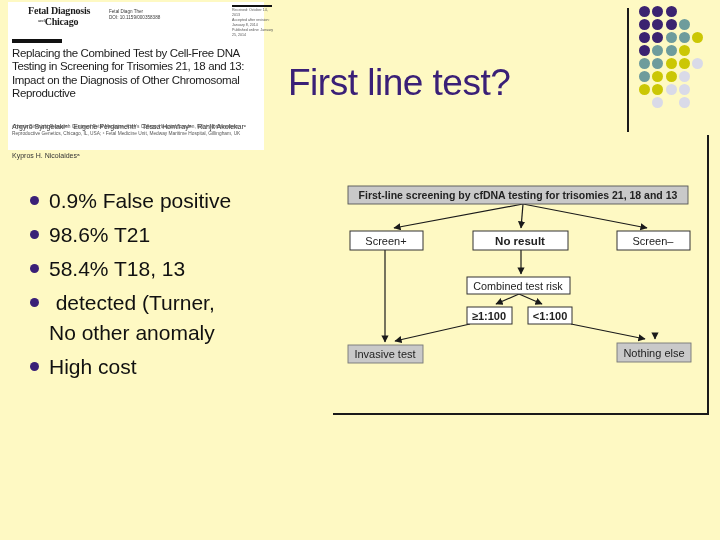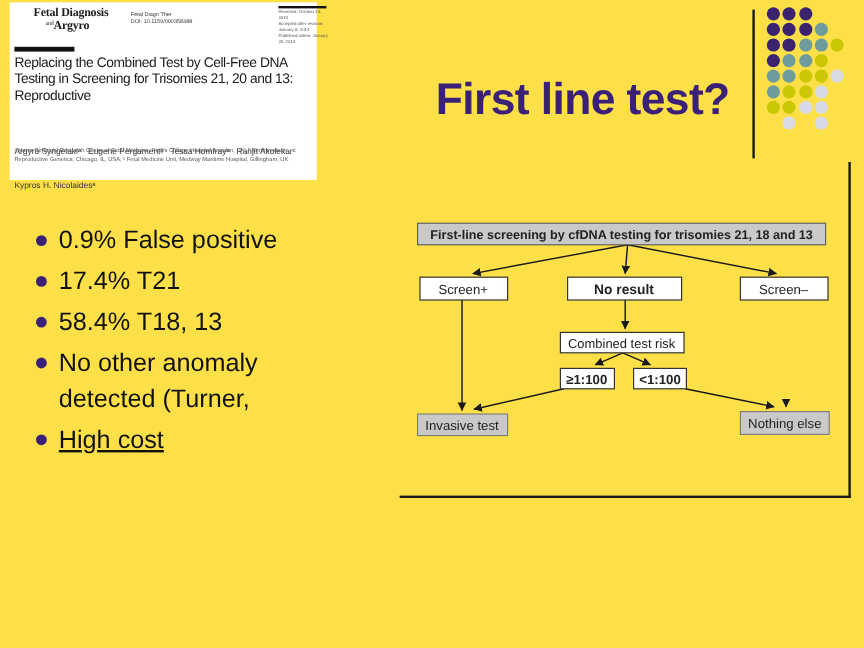--- a/index.html
+++ b/index.html
@@ -1,43 +1,43 @@
 <!DOCTYPE html>
 <html><head>
 <meta charset="utf-8">
 <style>
   html,body{margin:0;padding:0;background:#888;}
-  .slide{position:relative;width:720px;height:540px;background:#fde047;overflow:hidden;
+  .slide{position:relative;width:720px;height:540px;background:#fef9c3;overflow:hidden;
          font-family:"Liberation Sans","DejaVu Sans",sans-serif;}
 
   
   .article{position:absolute;left:8px;top:2px;width:256px;height:148px;background:#fff;}
   .logo{position:absolute;left:20px;top:4px;font-family:"Liberation Serif","DejaVu Serif",serif;
         color:#1c1c1c;font-weight:bold;font-size:10px;line-height:10px;letter-spacing:-0.2px;}
   .logo .l2{margin-left:10px;}
   .logo .and{font-size:5px;vertical-align:3px;font-weight:normal;}
   .meta-c{position:absolute;left:101px;top:7px;font-size:4.6px;line-height:6px;color:#3a3a3a;}
   .rule-r{position:absolute;left:224px;top:3px;width:40px;height:1.5px;background:#111;}
   .meta-r{position:absolute;left:224px;top:6px;font-size:3.6px;line-height:5px;color:#555;width:42px;}
   .bar{position:absolute;left:4px;top:37px;width:50px;height:4px;background:#111;}
   .ptitle{position:absolute;left:4px;top:45px;font-size:11.5px;font-weight:normal;color:#1b1b1b;
           line-height:13.4px;letter-spacing:-0.35px;white-space:nowrap;}
   .authors{position:absolute;left:4px;top:101px;font-size:7px;color:#333;line-height:9.5px;white-space:pre;}
   .affil{position:absolute;left:4px;top:122px;font-size:4.8px;color:#555;line-height:6.5px;width:250px;}
 
   
-  .stitle{position:absolute;left:288px;top:62px;width:320px;text-align:right;
-          font-size:37px;font-weight:bold;letter-spacing:-0.5px;}
-
-  
-  .blist{position:absolute;left:26px;top:186px;list-style:none;margin:0;padding:0;}
+  .stitle{position:absolute;left:288px;top:62px;width:320px;text-align:left;
+          font-size:37px;font-weight:normal;letter-spacing:-0.5px;}
+
+  
+  .blist{position:absolute;left:26px;top:186px;list-style:none;margin:0;padding:0;text-align:right;}
   .blist li{display:flex;align-items:flex-start;margin-bottom:4px;}
   .bullet-dot{flex:0 0 auto;width:9px;height:9px;border-radius:50%;margin:10px 10px 0 4px;}
   .bullet-lines{font-size:21px;line-height:30px;color:#111;}
-  .bullet-lines.u div{text-decoration:underline;}
+  .bullet-lines.u div{}
 
   
   .dots{position:absolute;left:639px;top:6px;width:80px;height:115px;}
   .ddot{position:absolute;width:11px;height:11px;border-radius:50%;}
   .vline-left{position:absolute;left:627px;top:8px;width:1.6px;height:124px;background:#1a1a1a;}
 
   
   .vline-right{position:absolute;left:707px;top:135px;width:1.8px;height:280px;background:#1a1a1a;}
   .hline-bottom{position:absolute;left:333px;top:413px;width:376px;height:1.8px;background:#1a1a1a;}
 
@@ -45,36 +45,37 @@
   .flow text{font-family:"Liberation Sans","DejaVu Sans",sans-serif;fill:#222;}
 </style>
 </head>
 <body>
 
 <div class="slide">
 
   <div class="article">
     <div class="logo">
       <div>Fetal Diagnosis</div>
-      <div class="l2"><span class="and">and</span><span>Argyro</span></div>
+      <div class="l2"><span class="and">and</span><span>Chicago</span></div>
     </div>
     <div class="meta-c">
       <div>Fetal Diagn Ther</div>
       <div>DOI: 10.1159/000358388</div>
     </div>
     <div class="rule-r"></div>
     <div class="meta-r">
       <div>Received: October 14, 2013</div>
       <div>Accepted after revision: January 8, 2014</div>
       <div>Published online: January 25, 2014</div>
     </div>
     <div class="bar"></div>
     <div class="ptitle">
       <div>Replacing the Combined Test by Cell-Free DNA</div>
-      <div>Testing in Screening for Trisomies 21, 20 and 13:</div>
+      <div>Testing in Screening for Trisomies 21, 18 and 13:</div>
+      <div>Impact on the Diagnosis of Other Chromosomal</div>
       <div>Reproductive</div>
     </div>
     <div class="authors">
       <div>Argyro Syngelakiᵃ   Eugene Pergamentᵇ   Tessa Homfrayᵃ   Ranjit Akolekarᶜ</div>
       <div>Kypros H. Nicolaidesᵃ</div>
     </div>
     <div class="affil">
       <div>ᵃ Harris Birthright Research Centre of Fetal Medicine, King's College Hospital, London, UK; ᵇ Northwestern</div>
       <div>Reproductive Genetics, Chicago, IL, USA; ᶜ Fetal Medicine Unit, Medway Maritime Hospital, Gillingham, UK</div>
     </div>
@@ -85,34 +86,34 @@
   <ul class="blist">
       <li>
         <span class="bullet-dot" style="background: rgb(58, 32, 119);"></span>
         <div class="bullet-lines">
           <div>0.9% False positive</div>
         </div>
       </li>
       <li>
         <span class="bullet-dot" style="background: rgb(58, 32, 119);"></span>
         <div class="bullet-lines">
-          <div>17.4% T21</div>
+          <div>98.6% T21</div>
         </div>
       </li>
       <li>
         <span class="bullet-dot" style="background: rgb(58, 32, 119);"></span>
         <div class="bullet-lines">
           <div>58.4% T18, 13</div>
         </div>
       </li>
       <li>
         <span class="bullet-dot" style="background: rgb(58, 32, 119);"></span>
         <div class="bullet-lines">
+          <div>detected (Turner,</div>
           <div>No other anomaly</div>
-          <div>detected (Turner,</div>
         </div>
       </li>
       <li>
         <span class="bullet-dot" style="background: rgb(58, 32, 119);"></span>
         <div class="bullet-lines u">
           <div>High cost</div>
         </div>
       </li>
     </ul>
 

